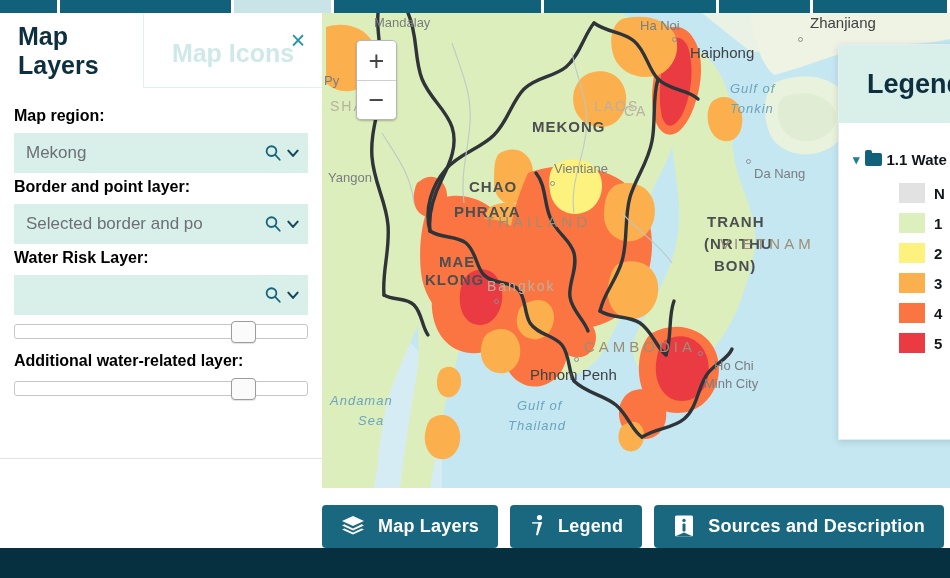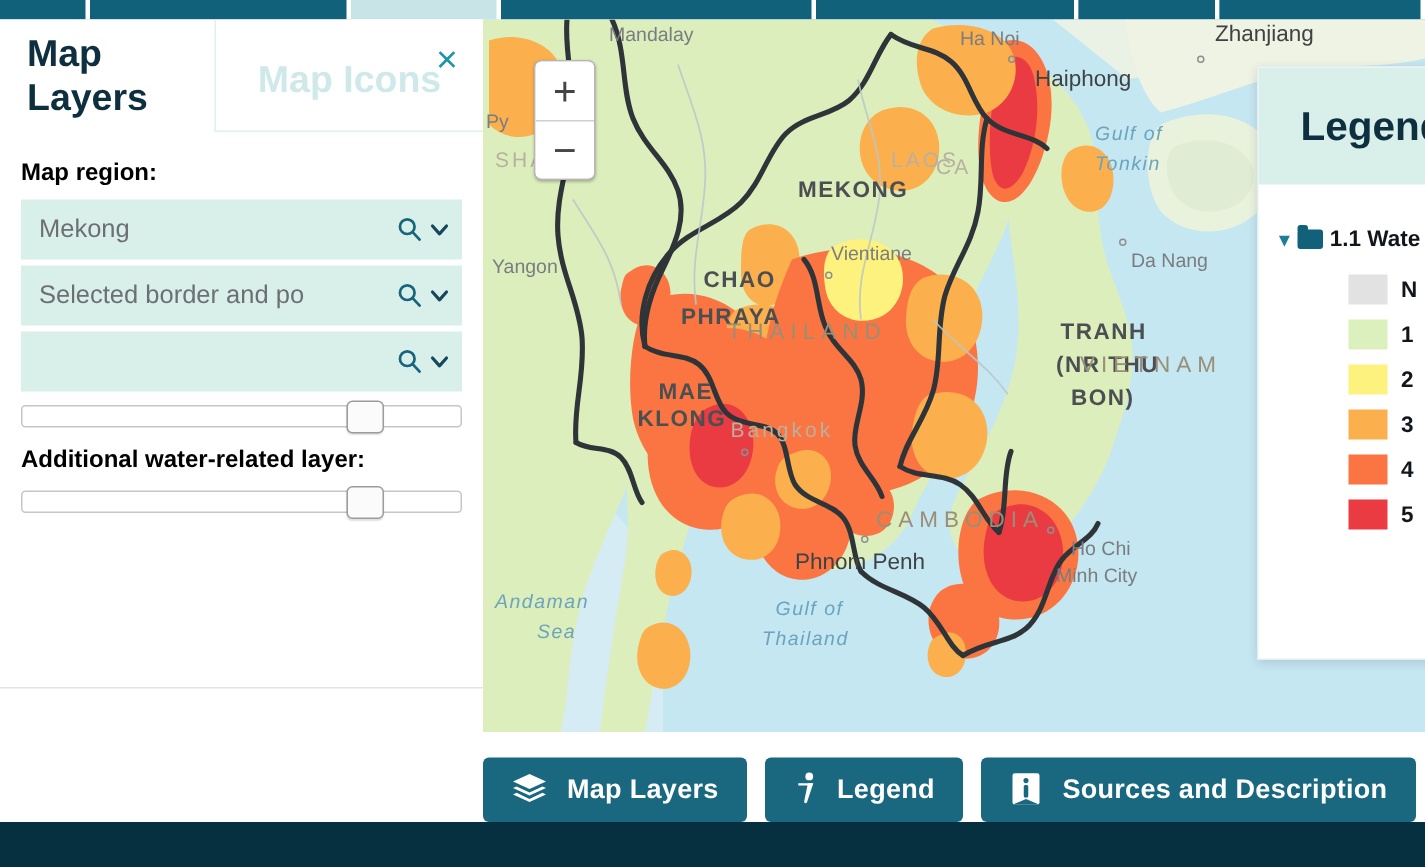--- a/index.html
+++ b/index.html
@@ -438,21 +438,21 @@
 
         <g fill="none" stroke="#b9c7c9" stroke-width="1.2" opacity=".85">
           <path d="M130,30 C140,60 150,80 148,110 C146,140 138,160 142,190"></path>
           <path d="M250,40 C256,70 268,90 264,120 C260,150 248,170 252,200"></path>
           <path d="M300,200 C318,220 336,230 350,250"></path>
           <path d="M60,120 C76,146 88,160 92,190"></path>
         </g>
       </svg>
 
       <div id="map-labels">
-          <div class="map-label lbl-city-s" style="left: 52px; top: 2px; margin-left: 32px;">Mandalay</div>
+          <div class="map-label lbl-city-s" style="left: 52px; top: 2px;">Mandalay</div>
           <div class="map-label lbl-city-s" style="left: 2px; top: 60px;">Py</div>
           <div class="map-label lbl-faint" style="left: 8px; top: 85px;">SHAN</div>
           <div class="map-label lbl-city-s" style="left: 6px; top: 157px;">Yangon</div>
           <div class="map-label lbl-basin" style="left: 210px; top: 105px;">MEKONG</div>
           <div class="map-label lbl-faint" style="left: 272px; top: 85px;">LAOS</div>
           <div class="map-label lbl-city-s" style="left: 232px; top: 148px;">Vientiane</div>
           <div class="map-label lbl-basin" style="left: 147px; top: 165px;">CHAO</div>
           <div class="map-label lbl-basin" style="left: 132px; top: 190px;">PHRAYA</div>
           <div class="map-label lbl-ctry" style="left: 163px; top: 200px;">THAILAND</div>
           <div class="map-label lbl-basin" style="left: 117px; top: 240px;">MAE</div>
@@ -554,36 +554,38 @@
                 <line x1="15" y1="14.5" x2="21" y2="21"></line>
               </svg>
             </span>
             <span>
               <svg class="chev" viewBox="0 0 24 24" fill="none" stroke="#15485c" stroke-width="3.6" stroke-linecap="round" stroke-linejoin="round">
                 <polyline points="4,8 12,17 20,8"></polyline>
               </svg>
             </span>
           </span>
         </div>
+        <div class="field-label">Border and point layer:</div>
         <div class="select-box">
           <span class="sel-text">Selected border and po</span>
           <span class="sel-icons">
             <span>
               <svg class="mag" viewBox="0 0 24 24" fill="none" stroke="#17657c" stroke-width="2.4" stroke-linecap="round">
                 <circle cx="10" cy="9.5" r="6.5"></circle>
                 <line x1="15" y1="14.5" x2="21" y2="21"></line>
               </svg>
             </span>
             <span>
               <svg class="chev" viewBox="0 0 24 24" fill="none" stroke="#15485c" stroke-width="3.6" stroke-linecap="round" stroke-linejoin="round">
                 <polyline points="4,8 12,17 20,8"></polyline>
               </svg>
             </span>
           </span>
         </div>
+        <div class="field-label">Water Risk Layer:</div>
         <div class="select-box">
           <span class="sel-icons">
             <span>
               <svg class="mag" viewBox="0 0 24 24" fill="none" stroke="#17657c" stroke-width="2.4" stroke-linecap="round">
                 <circle cx="10" cy="9.5" r="6.5"></circle>
                 <line x1="15" y1="14.5" x2="21" y2="21"></line>
               </svg>
             </span>
             <span>
               <svg class="chev" viewBox="0 0 24 24" fill="none" stroke="#15485c" stroke-width="3.6" stroke-linecap="round" stroke-linejoin="round">

